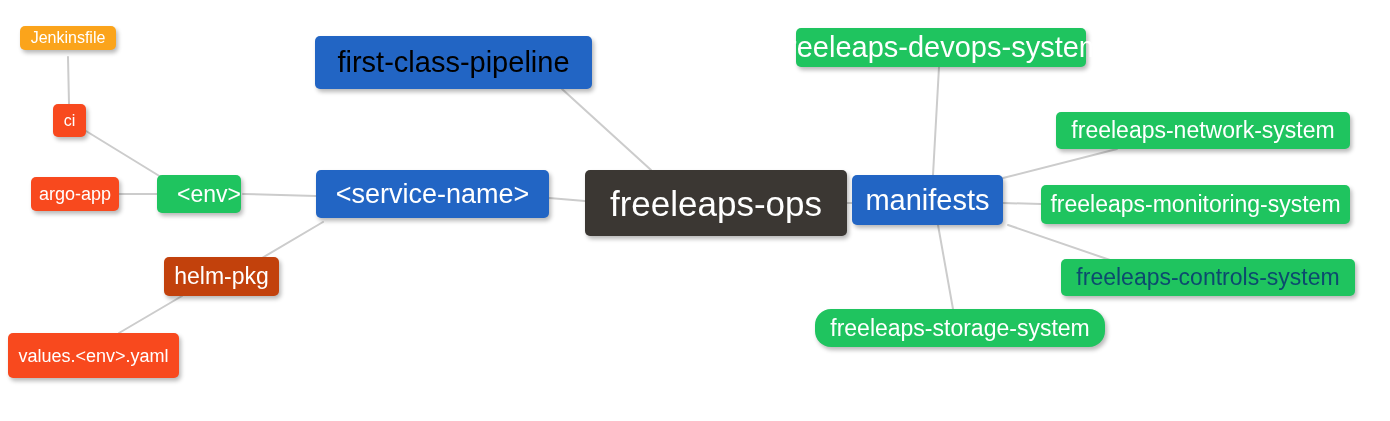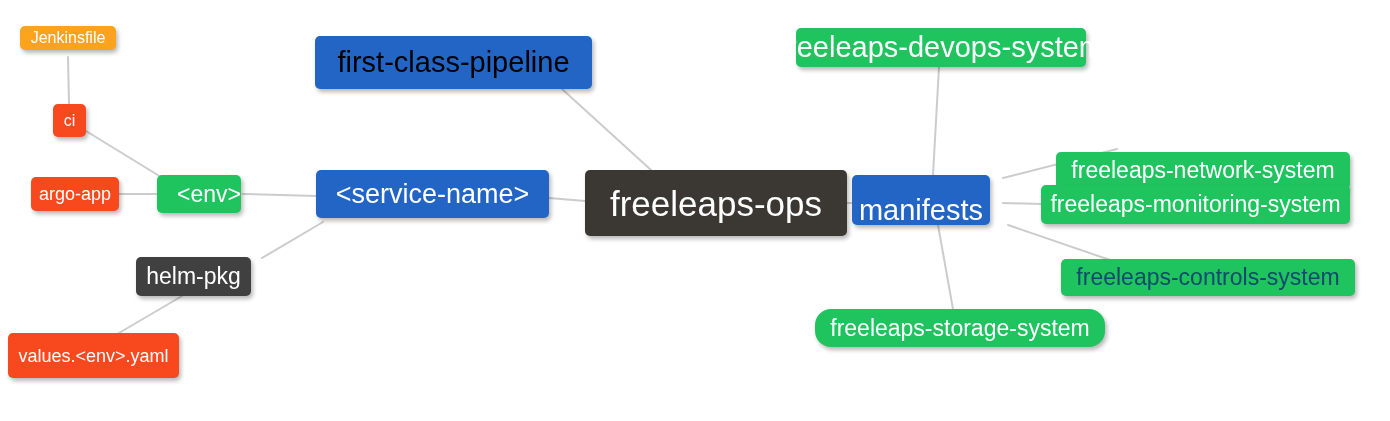--- a/index.html
+++ b/index.html
@@ -59,45 +59,45 @@
   <div>
       <div class="node" style="left: 585px; top: 170px; width: 262px; height: 66px; background: rgb(59, 55, 51); font-size: 35px; color: rgb(255, 255, 255);">
         <span>freeleaps-ops</span>
       </div>
       <div class="node" style="left: 315px; top: 36px; width: 277px; height: 53px; background: rgb(34, 101, 196); font-size: 29px; color: #000000;">
         <span>first-class-pipeline</span>
       </div>
       <div class="node" style="left: 316px; top: 170px; width: 233px; height: 48px; background: rgb(34, 101, 196); font-size: 27px; color: rgb(255, 255, 255);">
         <span>&lt;service-name&gt;</span>
       </div>
-      <div class="node" style="left: 852px; top: 175px; width: 138px; height: 50px; background: rgb(34, 101, 196); font-size: 29px; color: rgb(255, 255, 255); align-items: flex-end;">
+      <div class="node" style="left: 852px; top: 175px; width: 151px; height: 50px; background: rgb(34, 101, 196); font-size: 29px; color: rgb(255, 255, 255);">
         <span>manifests</span>
       </div>
       <div class="node" style="left: 157px; top: 175px; width: 84px; height: 38px; background: rgb(31, 196, 95); font-size: 23px; color: rgb(255, 255, 255); justify-content: flex-end;">
         <span>&lt;env&gt;</span>
       </div>
-      <div class="node" style="left: 136px; top: 257px; width: 115px; height: 39px; background: #404040; font-size: 23px; color: rgb(255, 255, 255);">
+      <div class="node" style="left: 164px; top: 257px; width: 115px; height: 39px; background: #c2410c; font-size: 23px; color: rgb(255, 255, 255);">
         <span>helm-pkg</span>
       </div>
       <div class="node" style="left: 53px; top: 104px; width: 33px; height: 33px; background: rgb(248, 73, 30); font-size: 16px; color: rgb(255, 255, 255);">
         <span>ci</span>
       </div>
       <div class="node" style="left: 31px; top: 177px; width: 88px; height: 34px; background: rgb(248, 73, 30); font-size: 18px; color: rgb(255, 255, 255);">
         <span>argo-app</span>
       </div>
       <div class="node" style="left: 8px; top: 333px; width: 171px; height: 45px; background: rgb(248, 73, 30); font-size: 18px; color: rgb(255, 255, 255);">
         <span>values.&lt;env&gt;.yaml</span>
       </div>
       <div class="node" style="left: 20px; top: 26px; width: 96px; height: 24px; background: rgb(251, 164, 27); font-size: 16px; color: rgb(255, 255, 255);">
         <span>Jenkinsfile</span>
       </div>
       <div class="node" style="left: 796px; top: 28px; width: 290px; height: 39px; background: rgb(31, 196, 95); font-size: 29px; color: rgb(255, 255, 255);">
         <span>freeleaps-devops-system</span>
       </div>
-      <div class="node" style="left: 1056px; top: 112px; width: 294px; height: 37px; background: rgb(31, 196, 95); font-size: 23px; color: rgb(255, 255, 255); margin-top: 40px;">
+      <div class="node" style="left: 1056px; top: 112px; width: 294px; height: 37px; background: rgb(31, 196, 95); font-size: 23px; color: rgb(255, 255, 255);">
         <span>freeleaps-network-system</span>
       </div>
       <div class="node" style="left: 1041px; top: 185px; width: 309px; height: 39px; background: rgb(31, 196, 95); font-size: 23px; color: rgb(255, 255, 255);">
         <span>freeleaps-monitoring-system</span>
       </div>
       <div class="node" style="left: 1061px; top: 259px; width: 294px; height: 37px; background: rgb(31, 196, 95); font-size: 23px; color: #0c4a6e;">
         <span>freeleaps-controls-system</span>
       </div>
       <div class="node" style="left: 815px; top: 309px; width: 290px; height: 38px; background: rgb(31, 196, 95); font-size: 23px; color: rgb(255, 255, 255); border-radius: 16px;">
         <span>freeleaps-storage-system</span>

